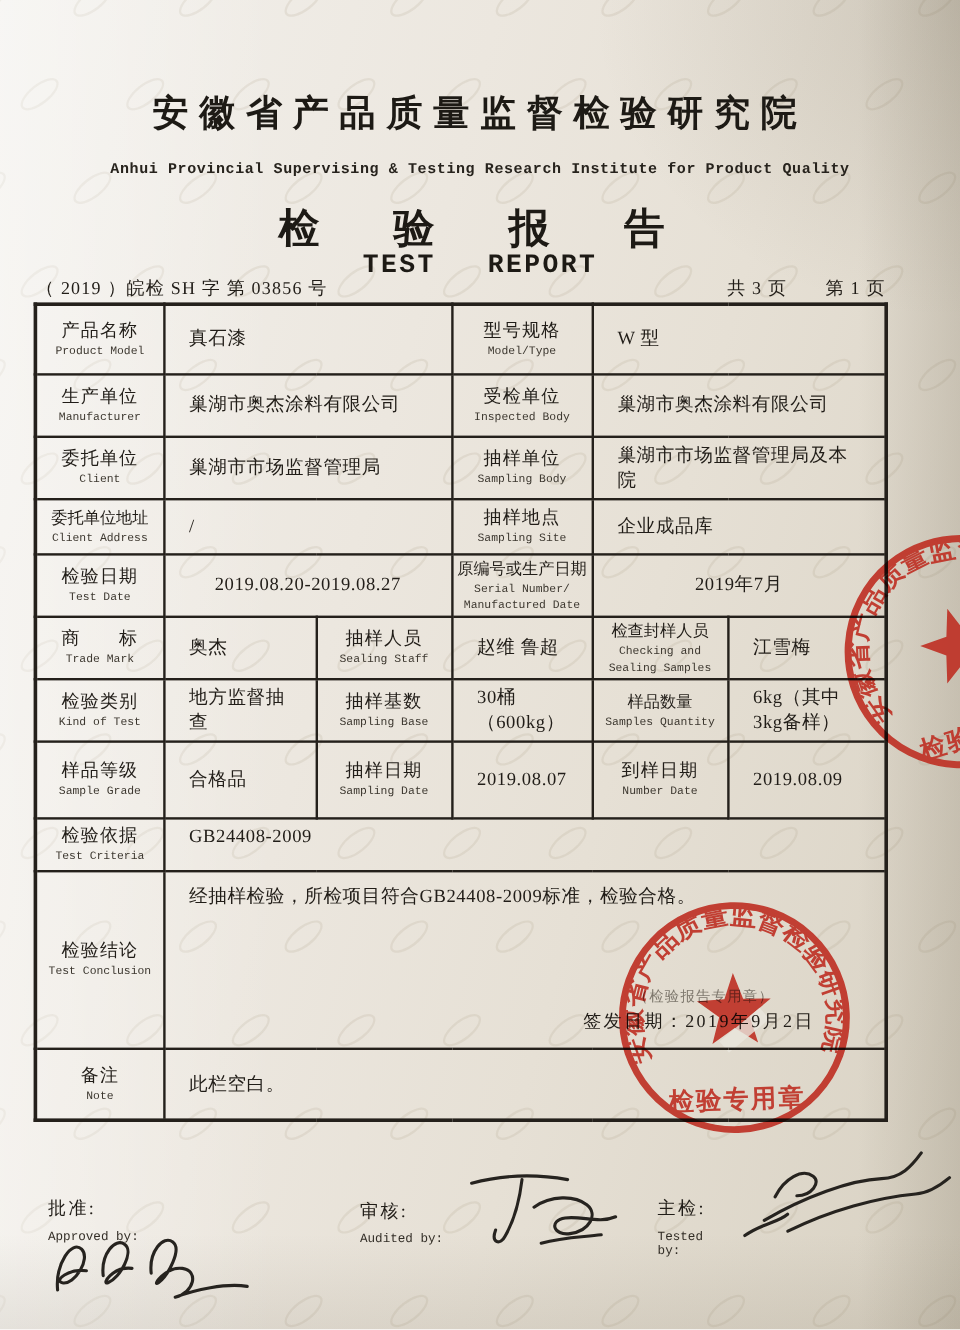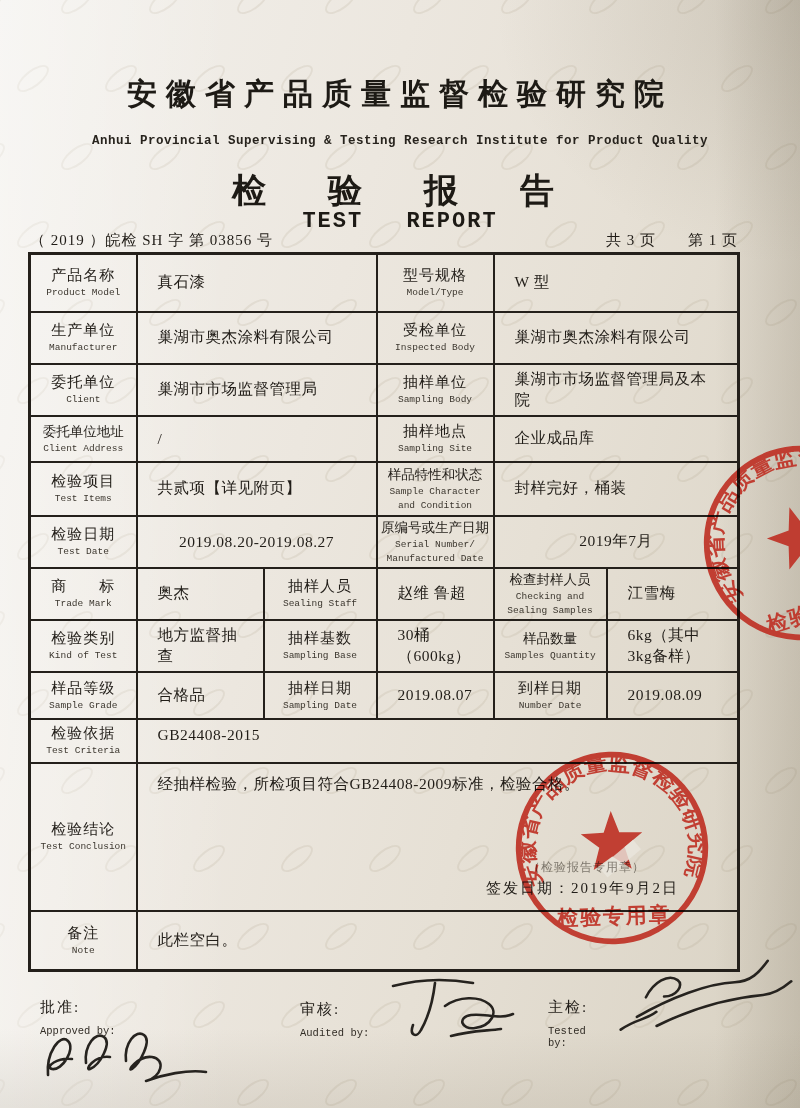--- a/index.html
+++ b/index.html
@@ -51,21 +51,21 @@
   table.report, table.report td { border:2px solid #24201b; }
   table.report { border-width:3px; }
   td.lbl { text-align:center; vertical-align:middle; padding:1px; }
   td.lbl .cn { font-size:15px; letter-spacing:1px; }
   td.lbl.sm .cn { font-size:13.5px; letter-spacing:0; }
   td.lbl .en { font-family:"Liberation Mono","DejaVu Sans Mono",monospace;
     font-size:9.5px; color:#3c372f; margin-top:2px; line-height:1.25; }
   td.val { font-size:15.5px; padding:4px 20px; vertical-align:middle; letter-spacing:.5px; }
   tr.r1 td{height:58px;} tr.r2 td{height:52px;} tr.r3 td{height:52px;}
   tr.r4 td{height:46px;} tr.r5 td{height:54px;} tr.r6 td{height:52px;text-align:center;}
-  tr.r7 td{height:52px;} tr.r8 td{height:48px;} tr.r9 td{height:47px;}
+  tr.r7 td{height:52px;} tr.r8 td{height:48px;} tr.r9 td{height:64px;}
   tr.r10 td{height:44px;} tr.r11 td{height:148px;} tr.r12 td{height:60px;}
   td.concl { position:relative; vertical-align:top; padding-top:10px; }
   .issue-date { position:absolute; right:58px; bottom:12px; font-size:15px; letter-spacing:2px; }
   .stamp-caption { position:absolute; right:92px; bottom:34px; font-size:12px;
     color:#4a443a; opacity:.66; letter-spacing:1px; }
 
   .stamp { position:absolute; mix-blend-mode:multiply; opacity:.93; z-index:5; }
   .stamp-main { left:512px; top:748px; width:200px; height:200px; transform:rotate(-2deg); }
   .stamp-edge { left:700px; top:442px; width:202px; height:202px; transform:rotate(-18deg); }
 
@@ -295,33 +295,20 @@
           <div class="cn">委托单位地址</div>
           <div class="en">Client Address</div>
             </td>
         <td class="val" colspan="2">/</td>
         <td class="lbl">
           <div class="cn">抽样地点</div>
           <div class="en">Sampling Site</div>
             </td>
         <td class="val" colspan="2">企业成品库</td>
       </tr>
-      <tr class="r5">
-        <td class="lbl">
-          <div class="cn">检验项目</div>
-          <div class="en">Test Items</div>
-            </td>
-        <td class="val" colspan="2">共贰项【详见附页】</td>
-        <td class="lbl sm">
-          <div class="cn">样品特性和状态</div>
-          <div class="en">Sample Character</div>
-          <div class="en">and Condition</div>
-            </td>
-        <td class="val" colspan="2">封样完好，桶装</td>
-      </tr>
       <tr class="r6">
         <td class="lbl">
           <div class="cn">检验日期</div>
           <div class="en">Test Date</div>
             </td>
         <td class="val" colspan="2">2019.08.20-2019.08.27</td>
         <td class="lbl sm">
           <div class="cn">原编号或生产日期</div>
           <div class="en">Serial Number/</div>
           <div class="en">Manufactured Date</div>
@@ -378,21 +365,21 @@
           <div class="cn">到样日期</div>
           <div class="en">Number Date</div>
             </td>
         <td class="val">2019.08.09</td>
       </tr>
       <tr class="r10">
         <td class="lbl">
           <div class="cn">检验依据</div>
           <div class="en">Test  Criteria</div>
             </td>
-        <td class="val" colspan="5" style="vertical-align:top; padding-top:6px;">GB24408-2015</td>
+        <td class="val" colspan="5" style="vertical-align:top; padding-top:6px;">GB24408-2009</td>
       </tr>
       <tr class="r11">
         <td class="lbl">
           <div class="cn">检验结论</div>
           <div class="en">Test Conclusion</div>
             </td>
         <td class="val concl" colspan="5">
           <div>经抽样检验，所检项目符合GB24408-2009标准，检验合格。</div>
           <div class="stamp-caption">（检验报告专用章）</div>
           <div class="issue-date">签发日期：2019年9月2日</div>

